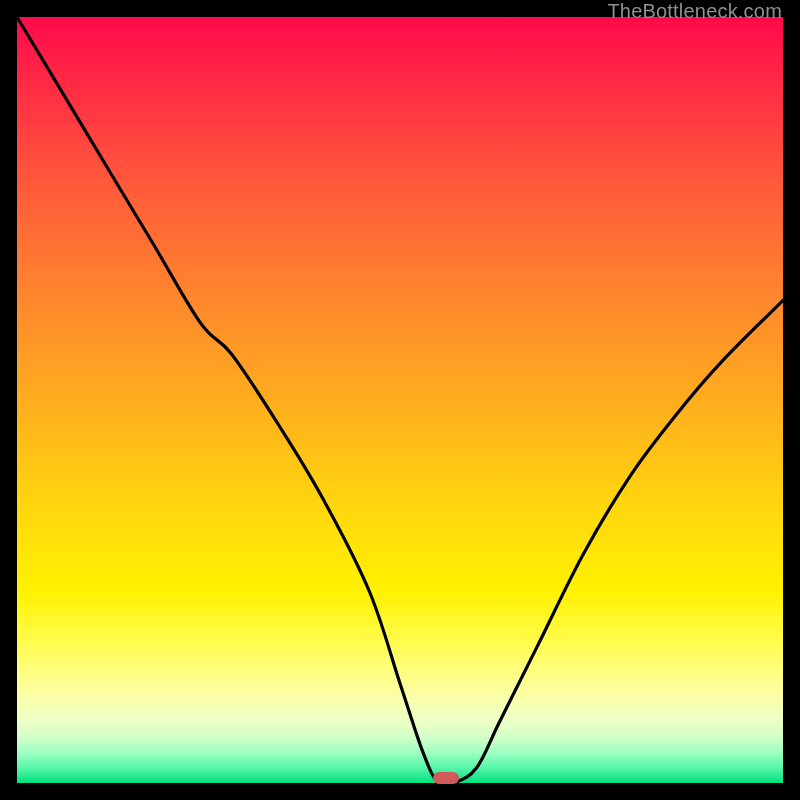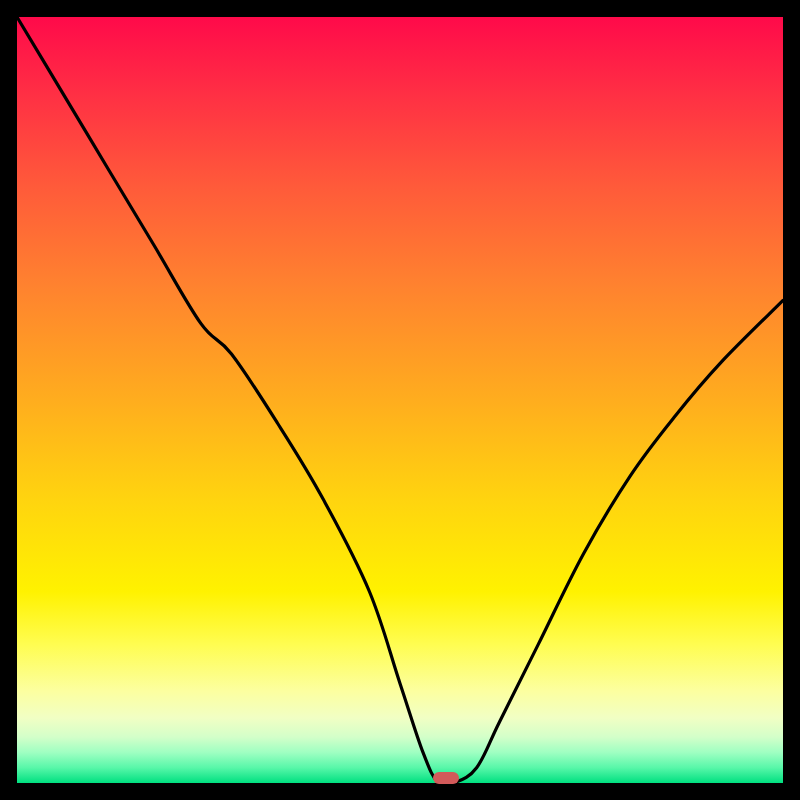--- a/index.html
+++ b/index.html
@@ -71,13 +71,14 @@
 </head>
 <body>
 
 <div class="frame">
   <div class="plot-area">
     <svg class="curve" viewBox="0 0 766 766" preserveAspectRatio="none">
       <path id="curve-path" fill="none" stroke="#000000" stroke-width="3.2" stroke-linecap="round" stroke-linejoin="round" d="M 0.0 0.0 C 8.3 13.8, 29.4 49.0, 46.0 76.6 C 62.5 104.2, 75.4 125.6, 91.9 153.2 C 108.5 180.8, 121.3 202.2, 137.9 229.8 C 154.4 257.4, 170.1 287.1, 183.8 306.4 C 197.6 325.7, 200.7 319.1, 214.5 337.0 C 228.3 355.0, 243.9 379.8, 260.4 406.0 C 277.0 432.2, 289.9 452.2, 306.4 482.6 C 322.9 512.9, 338.6 541.4, 352.4 574.5 C 366.1 607.6, 373.3 637.5, 383.0 666.4 C 392.7 695.4, 399.1 717.4, 406.0 735.4 C 412.9 753.3, 415.8 760.5, 421.3 766.0 C 426.8 771.5, 429.7 768.8, 436.6 766.0 C 443.5 763.2, 451.3 761.7, 459.6 750.7 C 467.9 739.6, 471.5 726.8, 482.6 704.7 C 493.6 682.7, 505.7 658.5, 520.9 628.1 C 536.0 597.8, 550.3 566.5, 566.8 536.2 C 583.4 505.9, 596.3 484.4, 612.8 459.6 C 629.3 434.8, 642.2 419.0, 658.8 398.3 C 675.3 377.6, 685.4 365.4, 704.7 344.7 C 724.0 324.0, 755.0 294.5, 766.0 283.4"></path>
     </svg>
     <div class="marker" id="opt-marker" style="left: 428.96px; top: 760.638px; background: rgb(210, 90, 90);"></div>
   </div>
+  <div class="watermark">TheBottleneck.com</div>
 </div>
 
 </body></html>

